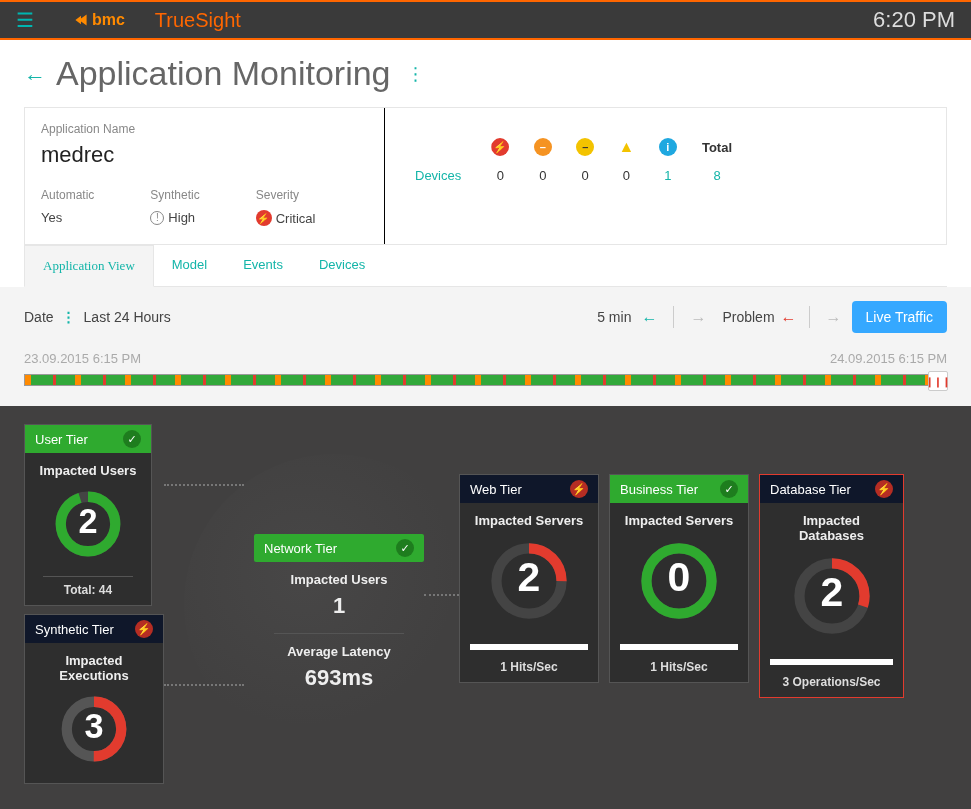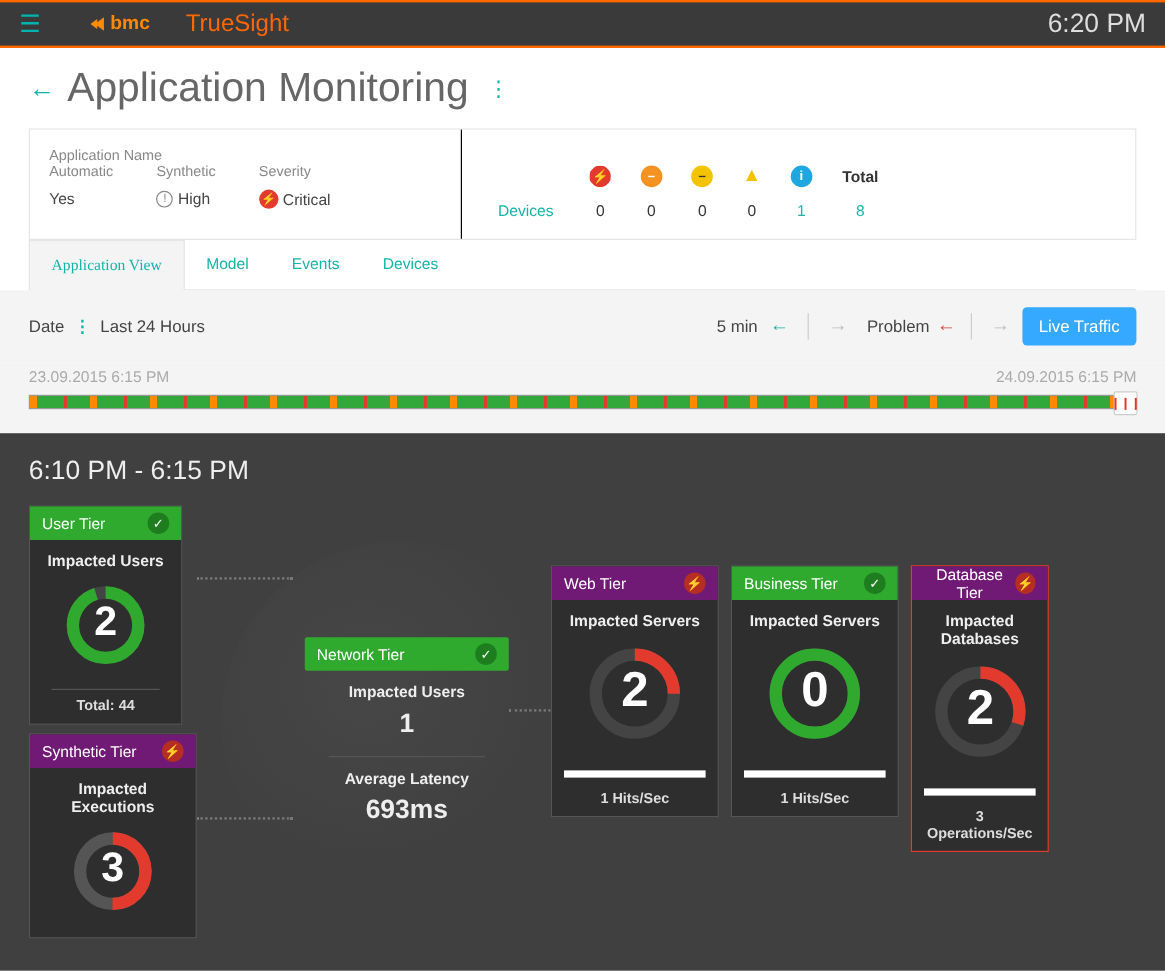--- a/index.html
+++ b/index.html
@@ -17,21 +17,21 @@
   .title-row { display:flex; align-items:center; gap:10px; padding:14px 24px;}
   .back-arrow { color:#14b5a9; font-size:22px; cursor:pointer;}
   .page-title { color:#666; font-size:34px; font-weight:300;}
   .title-menu { color:#14b5a9; font-size:18px; margin-left:6px; cursor:pointer;}
 
   
   .summary { display:flex; border:1px solid #e6e6e6; margin:0 24px;}
   .summary-left { flex:0 0 360px; border-right:1px solid #000000; padding:14px 16px 18px;}
   .summary-left .small-label{font-size:12px; color:#888;}
   .app-name { font-size:22px; color:#222; margin:6px 0 20px;}
-  .triple { display:flex; gap:36px;}
+  .triple { display:flex; gap:56px;}
   .triple .col .lbl{font-size:12px;color:#888;}
   .triple .col .val{font-size:13px;color:#444; margin-top:8px; display:flex; align-items:center; gap:4px;}
   .sev-icon{width:16px;height:16px;border-radius:50%;background:#e23b2e;display:inline-flex;align-items:center;justify-content:center;color:#fff;font-size:10px;font-weight:bold;}
   .imp-icon{width:14px;height:14px;border-radius:50%;border:1.5px solid #888;display:inline-flex;align-items:center;justify-content:center;color:#888;font-size:10px;}
 
   .summary-right{flex:1;padding:24px 20px 10px;}
   table.matrix{border-collapse:collapse;width:340px;font-size:13px;}
   table.matrix th,table.matrix td{padding:6px 10px;text-align:center;}
   table.matrix td.rowh{text-align:left;color:#14b5a9;cursor:pointer;}
   table.matrix .link{color:#14b5a9;cursor:pointer;}
@@ -61,39 +61,39 @@
   .timeline{position:relative;height:12px;margin-top:8px;border:1px solid #999;background:repeating-linear-gradient(90deg,#ff8a00 0 6px,#32a83a 6px 28px,#e23b2e 28px 31px,#32a83a 31px 50px);}
   .timeline-handle{position:absolute;right:-2px;top:-4px;width:20px;height:20px;background:#fff;border:1px solid #ccc;border-radius:2px;display:flex;align-items:center;justify-content:center;color:#e23b2e;font-size:10px;cursor:grab;}
 
   
   .dash{background:#414040;padding:18px 24px 28px;color:#eee;}
   .dash-heading{font-size:22px;font-weight:300;margin-bottom:16px;}
   .dash-grid{position:relative;height:360px;}
 
   .tile{background:#2e2e2e;border:1px solid #555;position:absolute;text-align:center;}
   .tile-header{height:28px;display:flex;align-items:center;justify-content:space-between;padding:0 10px;font-size:13px;color:#fff;}
-  .tile-header.green{background:#2faa2f;} .tile-header.red{background:#701a75;}
+  .tile-header.green{background:#2faa2f;} .tile-header.red{background:#0f172a;}
   .hdr-icon{width:18px;height:18px;border-radius:50%;display:flex;align-items:center;justify-content:center;font-size:11px;}
   .hdr-icon.ok{background:#1e7d1e;} .hdr-icon.bad{background:#b52d23;}
   .tile-body{padding:10px 10px 8px;font-weight:bold;}
   .metric-label{font-size:13px;color:#eee;margin-bottom:6px;}
   .donut{width:72px;height:72px;margin:4px auto 6px;}
   .donut-lg{width:86px;height:86px;}
   .donut text{fill:#fff;font-size:20px;}
   .total-line{border-top:1px solid #555;margin:6px 8px 0;padding-top:6px;font-size:12px;color:#ddd;}
   .footer-line{border-top:6px solid #ffffff;margin:10px 0 0;padding:10px 0 0;font-size:12px;color:#ddd;}
 
   
   .t-user{left:0;top:0;width:128px;}
   .t-syn {left:0;top:190px;width:140px;}
   .t-net {left:230px;top:110px;width:170px;background:transparent;border:none;}
   .t-net .tile-body{color:#eee;}
   .t-web {left:435px;top:50px;width:140px;}
   .t-biz {left:585px;top:50px;width:140px;}
-  .t-db  {left:735px;top:50px;width:115px;border:1.5px solid #e23b2e;text-align:center;}
+  .t-db  {left:735px;top:50px;width:145px;border:1.5px solid #e23b2e;text-align:center;}
   .t-net .circle-bg{position:absolute;left:-50px;top:-25px;width:270px;height:270px;border-radius:50%;background:radial-gradient(circle,#333 0%,#2a2a2a 70%);z-index:-1;}
   .globe{position:absolute;left:160px;top:30px;width:300px;height:300px;opacity:.12;background:radial-gradient(circle at 40% 40%, #777 0%, transparent 60%);border-radius:50%;z-index:0;}
   .dots{position:absolute;border-top:2px dotted #777;}
   .d1{left:140px;top:60px;width:80px;}
   .d2{left:140px;top:260px;width:80px;}
   .d3{left:400px;top:170px;width:35px;}
 </style>
 </head>
 <body>
 
@@ -111,20 +111,21 @@
 
 <div class="title-row">
   <span class="back-arrow">←</span>
   <span class="page-title">Application Monitoring</span>
   <span class="title-menu">⋮</span>
 </div>
 
 <div class="summary">
   <div class="summary-left">
     <div class="small-label">Application Name</div>
+    <div class="app-name">medrec</div>
     <div class="triple">
       <div class="col">
         <div class="lbl">Automatic</div>
         <div class="val">Yes</div>
       </div>
       <div class="col">
         <div class="lbl">Synthetic</div>
         <div class="val">
             <span class="imp-icon">!</span>
             <span>High</span>
@@ -193,21 +194,20 @@
   <div class="timeline-labels">
     <span>23.09.2015 6:15 PM</span>
     <span>24.09.2015 6:15 PM</span>
   </div>
   <div class="timeline">
     <div class="timeline-handle">❙❙❙</div>
   </div>
 </div>
 
 <div class="dash">
-  <div class="dash-heading">6:10 PM - 6:15 PM</div>
   <div class="dash-grid">
     <div class="globe"></div>
     <div class="dots d1"></div>
     <div class="dots d2"></div>
     <div class="dots d3"></div>
 
     <div class="tile t-user">
       <div class="tile-header green">
           <span>User Tier</span>
           <span class="hdr-icon ok">✓</span>

